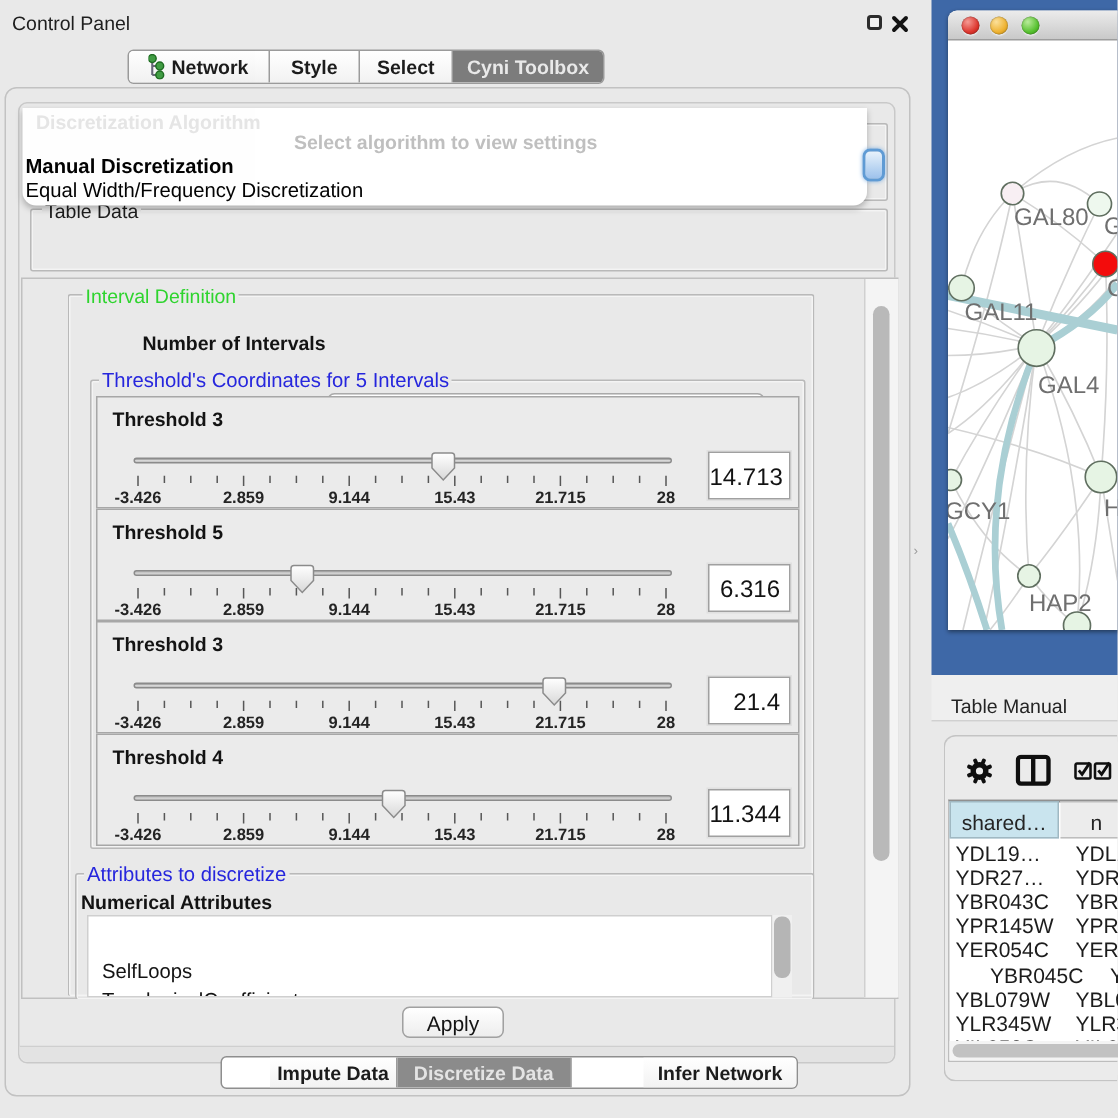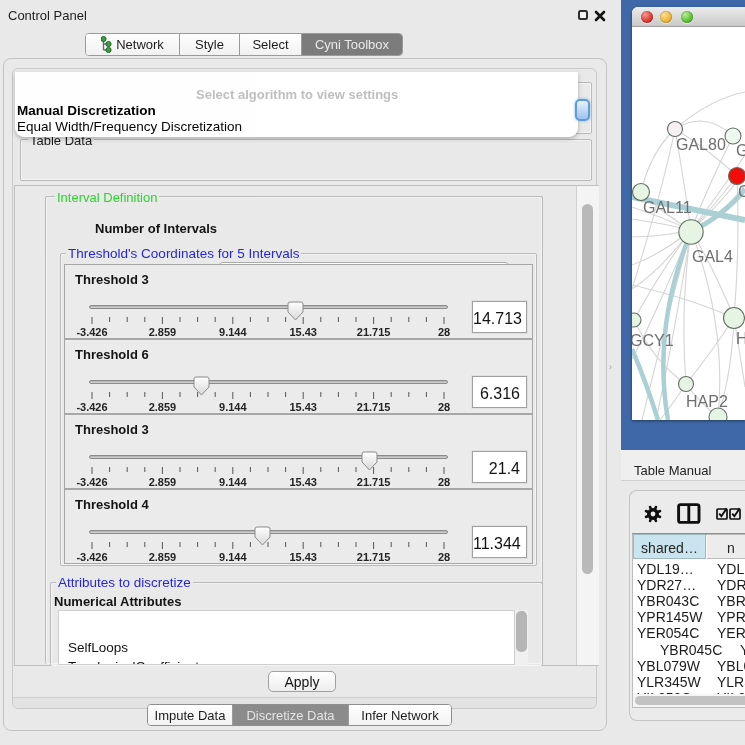--- a/index.html
+++ b/index.html
@@ -6,21 +6,21 @@
 *{box-sizing:border-box;}
 .abs{position:absolute;}
 #stage{position:relative;width:745px;height:745px;opacity:0.99;will-change:transform;transform:translateZ(0);}
 
 #titlebar{left:0;top:0;width:618px;height:30px;background:#e9e9e9;}
 #titletxt{left:8px;top:8px;font-size:13px;color:#1c1c1c;}
 #floaticon{left:578px;top:10px;width:10px;height:10px;border:2px solid #2a2a2a;border-radius:2.5px;background:#f2f2f2;}
 
 
 .seg{position:absolute;display:flex;height:23px;border:1px solid #9a9a9a;border-radius:4px;overflow:hidden;background:#fff;}
-.seg .s{display:flex;align-items:center;justify-content:center;font-size:13px;font-weight:normal;color:#1a1a1a;background:linear-gradient(#ffffff,#f2f2f2);border-right:1px solid #9a9a9a;padding:0;white-space:nowrap;text-align:center;}
+.seg .s{display:flex;align-items:center;justify-content:center;font-size:13px;font-weight:bold;color:#1a1a1a;background:linear-gradient(#ffffff,#f2f2f2);border-right:1px solid #9a9a9a;padding:0;white-space:nowrap;text-align:center;}
 .seg .s:last-child{border-right:none;}
 .seg .sel{background:#7b7b7b;color:#e9e9e9;}
 
 #frame1{left:3px;top:58px;width:604px;height:673px;border:1px solid #c2c2c2;border-radius:8px;background:#e9e9e9;}
 #frame2{left:12px;top:68px;width:585px;height:641px;border:1px solid #c9c9c9;border-radius:6px;background:#e9e9e9;}
 .groupbox{position:absolute;border:1px solid #b9b9b9;border-radius:2px;box-shadow:inset 0 0 0 1px #f4f4f4;}
 .gtitle{position:absolute;font-size:13px;background:#e9e9e9;padding:0 2px;white-space:nowrap;}
 
 .combo{position:absolute;background:linear-gradient(#ffffff,#ededed);border:1px solid #a9a9a9;border-radius:5px;font-size:10px;color:#111;display:flex;align-items:center;padding-left:9px;margin-top:46px;}
 .arrows{position:absolute;right:8px;top:5px;}
@@ -146,21 +146,21 @@
         <defs>
           <linearGradient id="g0" x1="0" y1="0" x2="0" y2="1">
             <stop offset="0" stop-color="#ffffff"></stop>
             <stop offset="1" stop-color="#d8d8d8"></stop>
           </linearGradient>
         </defs>
       </svg>
       <div class="val">14.713</div>
     </div>
   <div class="tbox" style="top:339px;" id="t2">
-      <div class="tl">Threshold 6</div>
+      <div class="tl">Threshold 5</div>
       <div class="track"></div>
       <svg class="ticks" width="469" height="10">
         <line x1="27" y1="0" x2="27" y2="7" stroke="#555" stroke-width="1"></line>
         <line x1="44.6" y1="0" x2="44.6" y2="5" stroke="#555" stroke-width="1"></line>
         <line x1="62.2" y1="0" x2="62.2" y2="5" stroke="#555" stroke-width="1"></line>
         <line x1="79.8" y1="0" x2="79.8" y2="5" stroke="#555" stroke-width="1"></line>
         <line x1="97.4" y1="0" x2="97.4" y2="7" stroke="#555" stroke-width="1"></line>
         <line x1="115" y1="0" x2="115" y2="5" stroke="#555" stroke-width="1"></line>
         <line x1="132.6" y1="0" x2="132.6" y2="5" stroke="#555" stroke-width="1"></line>
         <line x1="150.2" y1="0" x2="150.2" y2="5" stroke="#555" stroke-width="1"></line>
@@ -293,27 +293,28 @@
   <div class="abs" style="left:54px;top:594px;font-size:13px;font-weight:bold;color:#111;">Numerical Attributes</div>
   <div class="abs" style="left:58px;top:610px;width:457px;height:55px;background:#fff;border:1px solid #cfcfcf;font-size:13.5px;color:#111;overflow:hidden;">
     <div style="padding:4px 0 0 9px;line-height:19px;margin-top:23px;">SelfLoops<br>TopologicalCoefficient<br>BetweennessCentrality</div>
   </div>
   <div class="abs" style="left:515px;top:610px;width:13px;height:55px;background:#f0f0f0;"></div>
   <div class="abs" style="left:516px;top:611px;width:11px;height:41px;background:#b5b5b5;border-radius:5px;"></div>
 
   <div class="abs" id="applybtn">Apply</div>
 
   <div class="seg" style="left:147px;top:704px;height:22px;border-color:#8d8d8d;">
-    <div class="s" style="width:85px;">Impute Data</div>
+    <div class="s" style="width:85px;margin-left:32px;">Impute Data</div>
     <div class="s sel" style="width:116px;background:#8a8a8a;color:#e4e4e4;">Discretize Data</div>
-    <div class="s" style="width:102px;">Infer Network</div>
+    <div class="s" style="width:102px;margin-left:48px;">Infer Network</div>
   </div>
 
   <div class="abs" id="popup"></div>
   <div class="abs" style="left:575px;top:99px;width:15px;height:22px;border:2px solid #5e9ad4;border-radius:5px;background:linear-gradient(#e8f2fb,#9cc2ec);box-shadow:0 0 3px #7fb0e0;"></div>
+  <div class="abs" style="left:24px;top:74px;font-size:13px;font-weight:bold;color:#e5e5e5;">Discretization Algorithm</div>
   <div class="abs" style="left:196px;top:87px;font-size:13px;font-weight:bold;color:#bfbfbf;">Select algorithm to view settings</div>
   <div class="abs" style="left:17px;top:103px;font-size:13.5px;font-weight:bold;color:#000;">Manual Discretization</div>
   <div class="abs" style="left:17px;top:119px;font-size:13.5px;color:#000;">Equal Width/Frequency Discretization</div>
 
   <div class="abs" id="netframe"></div>
   <div class="abs" id="macwin">
     <div class="abs" id="mactitle"></div>
     <div class="light" style="left:9px;background:radial-gradient(circle at 35% 30%,#f59a94,#dd342c 60%,#a11a14);"></div>
     <div class="light" style="left:28px;background:radial-gradient(circle at 35% 30%,#fbe099,#eeb22f 60%,#b57e12);"></div>
     <div class="light" style="left:49px;background:radial-gradient(circle at 35% 30%,#b9eb9a,#56c12e 60%,#2f8a12);"></div>

